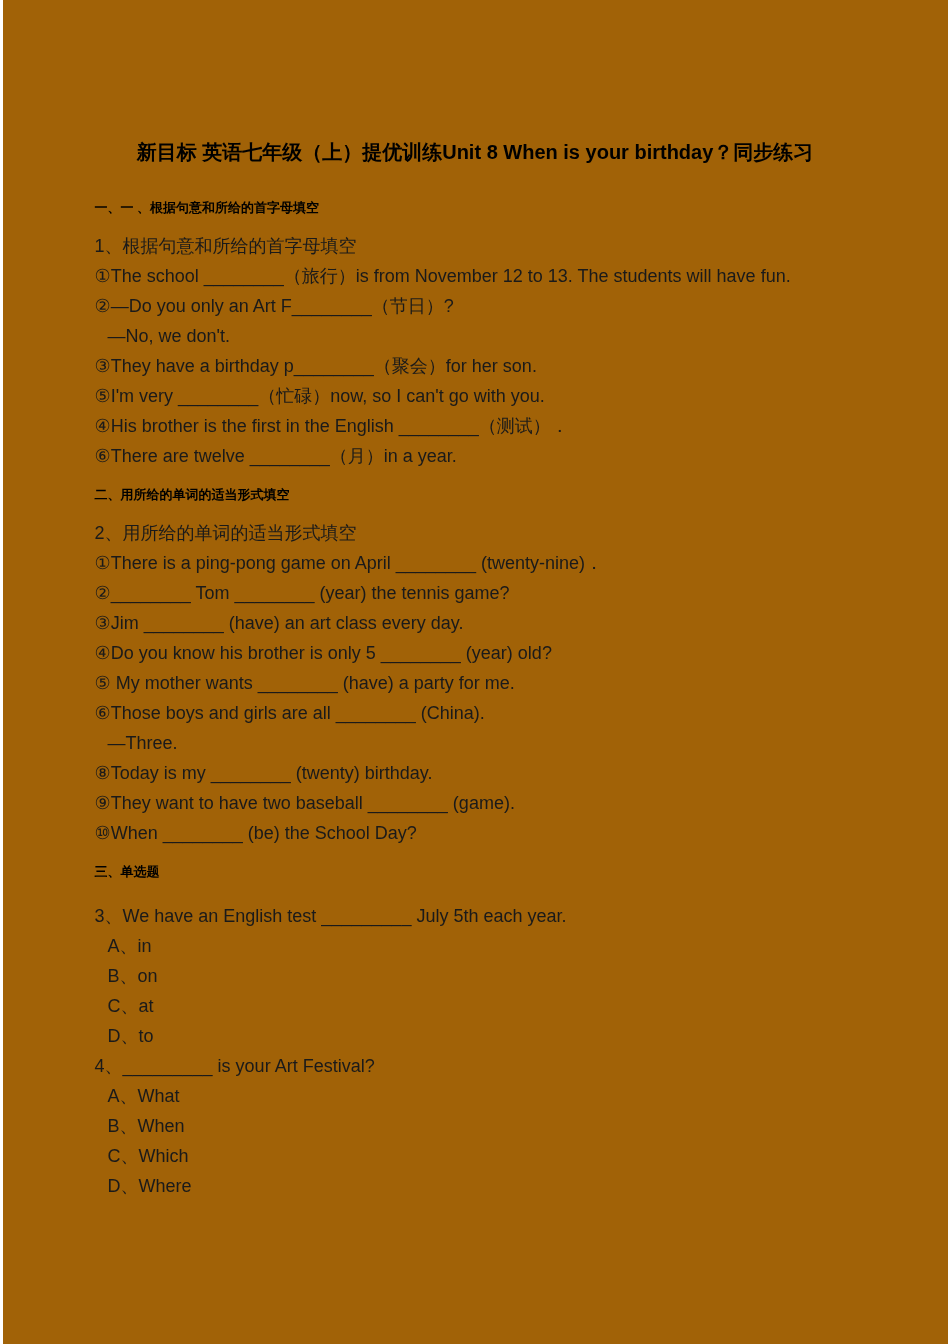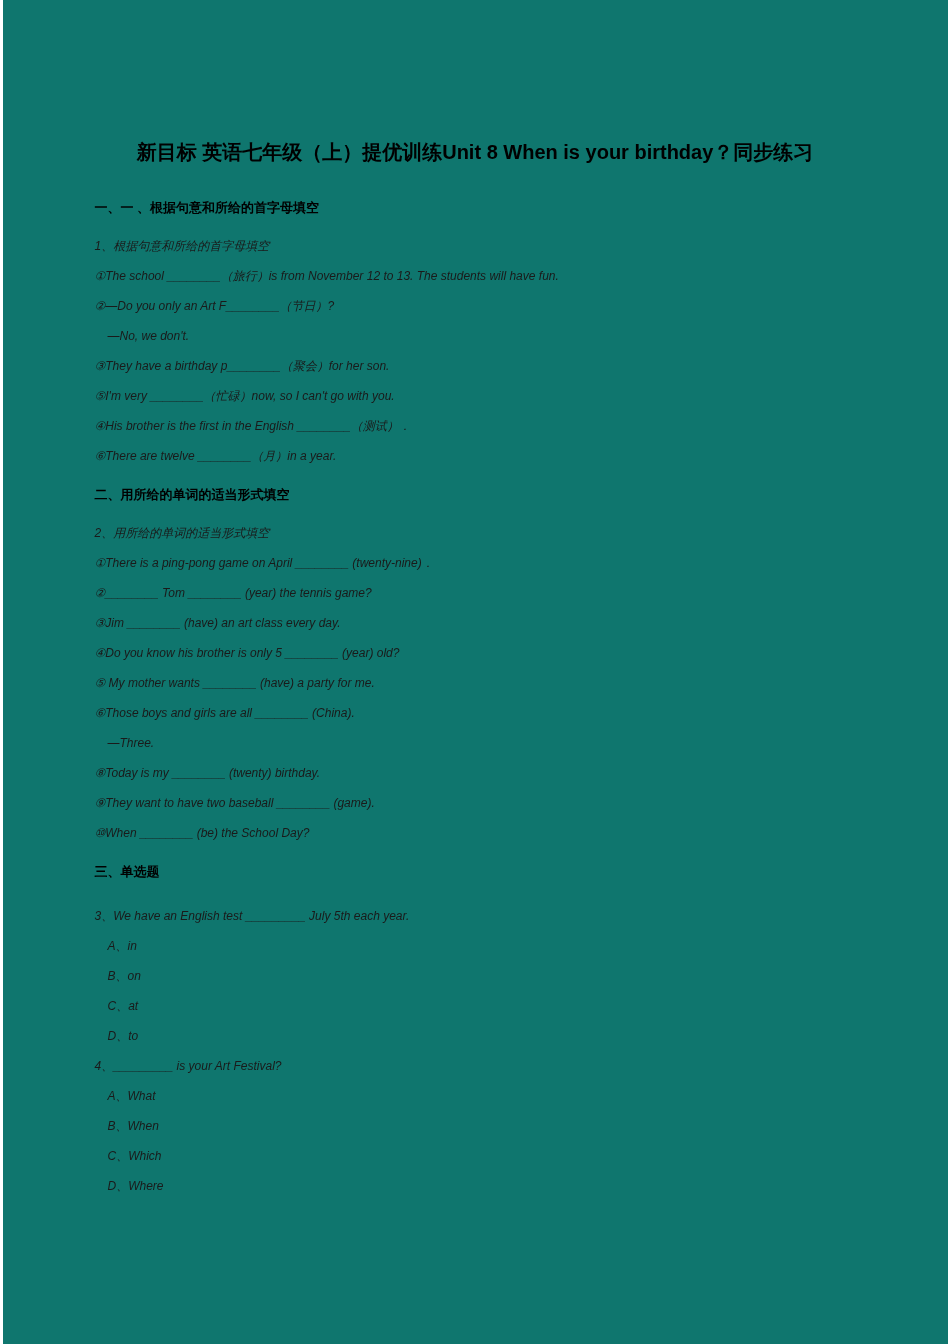--- a/index.html
+++ b/index.html
@@ -5,21 +5,21 @@
   html, body {
     margin: 0;
     padding: 0;
     background: #ffffff;
   }
   .page {
     position: relative;
     width: 945px;
     min-height: 1344px;
     margin: 0 auto;
-    background: #0f766e;
+    background: #a16207;
     box-sizing: border-box;
     padding: 138px 92px 80px 92px;
     font-family: "Liberation Sans", sans-serif;
     color: #1a1a1a;
   }
   .doc-title {
     font-size: 20px;
     font-weight: bold;
     color: #000000;
     text-align: center;
@@ -27,25 +27,24 @@
     line-height: 1.4;
   }
   .section-heading {
     font-size: 13px;
     font-weight: bold;
     color: #000000;
     margin: 16px 0 14px 0;
     line-height: 1.3;
   }
   .line {
-    font-size: 12px;
+    font-size: 18px;
     line-height: 30px;
     margin: 0;
     white-space: pre-wrap;
-    font-style: italic;
   }
   .line.indent-1 {
     padding-left: 13px;
   }
   .line.spaced {
     margin-top: 20px;
   }
 </style>
 </head>
 <body>

